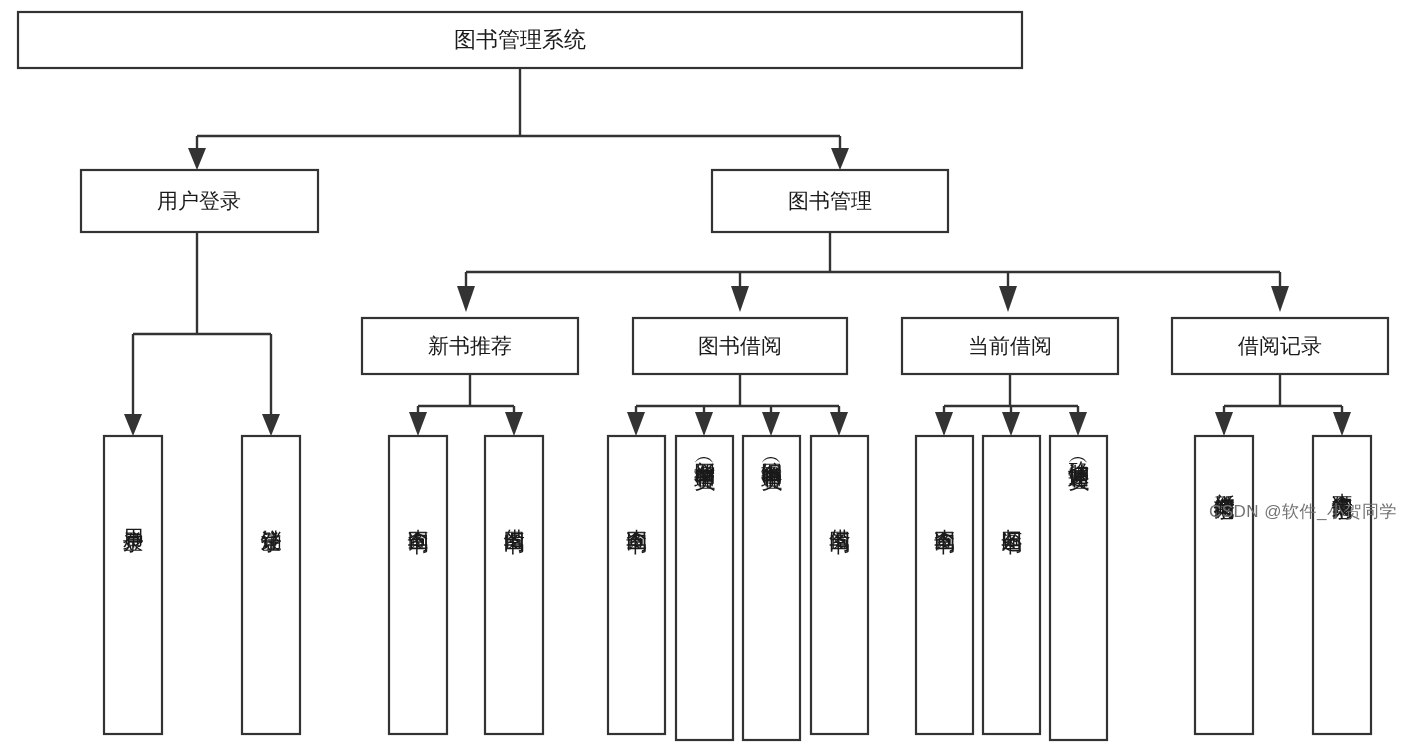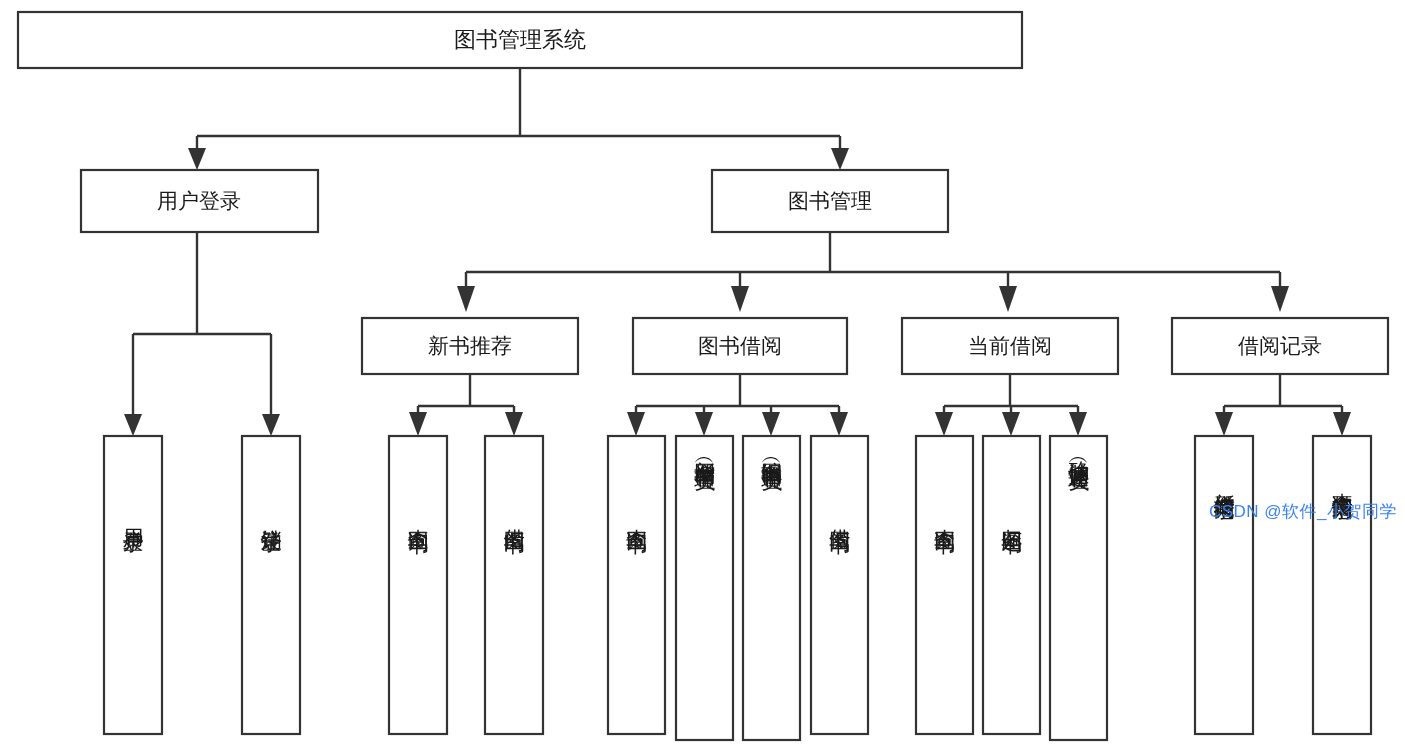--- a/index.html
+++ b/index.html
@@ -73,21 +73,21 @@
     color: #1a1a1a;
     letter-spacing: 1.5px;
     white-space: nowrap;
   }
   .watermark {
     position: absolute;
     right: 8px;
     bottom: 4px;
     font-family: "Liberation Sans", "DejaVu Sans", sans-serif;
     font-size: 17px;
-    color: #3b82f6;
+    color: #737373;
     letter-spacing: 0.5px;
     white-space: nowrap;
   }
 </style>
 </head>
 <body>
 
 <div id="diagram-root">
 
   <svg id="tree-svg" viewBox="0 0 1405 747">

